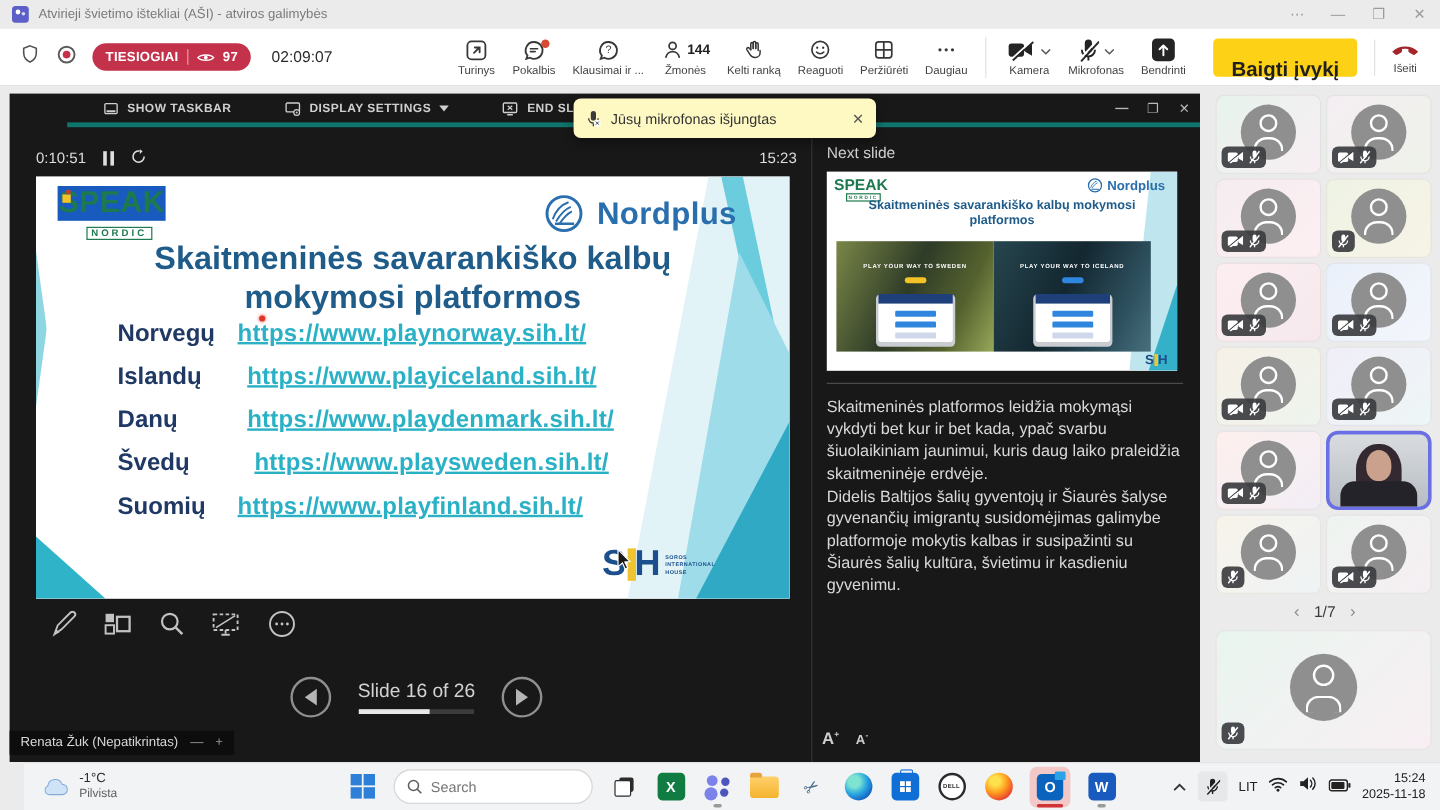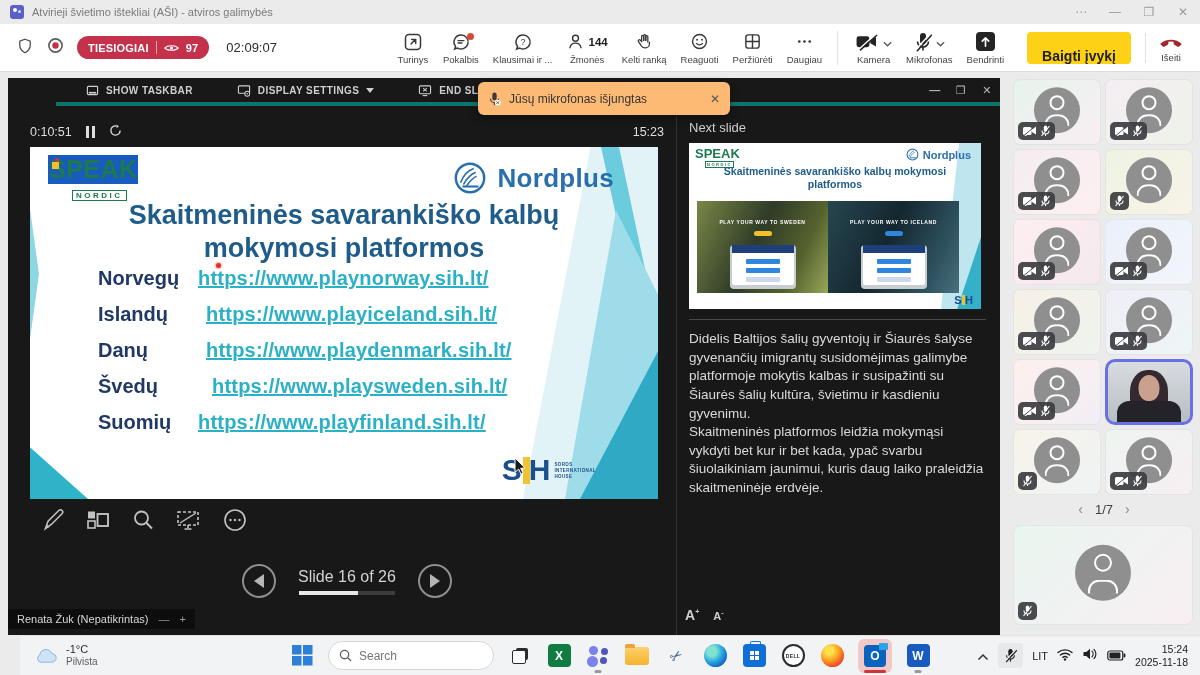--- a/index.html
+++ b/index.html
@@ -22,34 +22,34 @@
   .cb-timer{font-size:13px;color:#2b2b2b;margin-left:4px;}
   .cb-toolbar{display:flex;margin-left:auto;align-items:center;}
   .cb-item{display:flex;flex-direction:column;align-items:center;justify-content:center;padding:0 7px;min-width:46px;color:#424242;cursor:default;position:relative;}
   .cb-item .icr{height:22px;display:flex;align-items:center;gap:3px;color:#383838;}
   .cb-item .lbl{font-size:9.5px;margin-top:1px;color:#424242;white-space:nowrap;}
   .cb-item .cnt{font-size:11.5px;font-weight:bold;color:#1f1f1f;}
   .reddot{position:absolute;top:2px;right:12px;width:7px;height:7px;border-radius:50%;background:#d74b35;}
   .cb-devices{display:flex;align-items:center;margin-left:8px;padding-left:10px;border-left:1px solid #e2e2e2;}
   .chev{color:#555;margin-left:1px;}
   .share-sq{width:19px;height:19px;background:#242424;border-radius:4px;display:flex;align-items:center;justify-content:center;color:#fff;}
-  .btn-end{margin:0 14px 0 16px;background:#fcd116;border:none;border-radius:4px;height:31px;padding:16px 15px;font-size:14px;font-weight:bold;color:#1f1f1f;font-family:inherit;cursor:default;text-align:right;}
+  .btn-end{margin:0 14px 0 16px;background:#fcd116;border:none;border-radius:4px;height:31px;padding:16px 15px;font-size:17px;font-weight:bold;color:#1f1f1f;font-family:inherit;cursor:default;text-align:right;}
   .cb-leave{display:flex;flex-direction:column;align-items:center;border-left:1px solid #e2e2e2;padding:0 16px 0 12px;}
   .cb-leave .lbl{font-size:9.5px;color:#424242;margin-top:1px;}
 
   
   .main{height:563px;display:flex;background:#ebebeb;padding-top:6px;}
   .presenter{width:992px;margin-left:8px;background:#181818;position:relative;display:flex;flex-direction:column;flex:none;}
   .ppt-top{height:28px;display:flex;align-items:center;color:#cfcfcf;font-size:10px;font-weight:bold;letter-spacing:.4px;padding-left:30px;border-bottom:4px solid #0f766e;margin-left:48px;}
   .ppt-top .itm{display:flex;align-items:center;gap:7px;margin-right:44px;cursor:default;white-space:nowrap;}
   .caret-dn{width:0;height:0;border-left:4px solid transparent;border-right:4px solid transparent;border-top:5px solid #cfcfcf;display:inline-block;}
   .ppt-winctl{margin-left:auto;display:flex;color:#b9b9b9;font-size:11px;}
   .ppt-winctl span{width:26px;text-align:center;cursor:default;}
 
-  .toast{position:absolute;left:470px;top:4px;width:252px;height:33px;background:#fdba74;border-radius:6px;box-shadow:0 3px 10px rgba(0,0,0,.4);display:flex;align-items:center;padding:0 10px;z-index:40;}
+  .toast{position:absolute;left:470px;top:4px;width:252px;height:33px;background:#fef9c3;border-radius:6px;box-shadow:0 3px 10px rgba(0,0,0,.4);display:flex;align-items:center;padding:0 10px;z-index:40;}
   .toast .txt{font-size:12px;color:#333;margin-left:8px;}
   .toast .x{margin-left:auto;color:#555;font-size:12px;cursor:default;}
 
   .ppt-body{flex:1;display:flex;min-height:0;}
   .left-col{width:668px;flex:none;position:relative;display:flex;flex-direction:column;padding-left:22px;}
   .timer-row{margin-top:16px;height:20px;display:flex;align-items:center;gap:14px;color:#dedede;font-size:12.5px;width:634px;}
   .pausebars{display:inline-flex;gap:3px;}
   .pausebars i{width:3px;height:12px;background:#dedede;display:block;}
   .clockright{margin-left:auto;}
 
@@ -589,22 +589,22 @@
           <div class="th-sih">
               <span class="s1">S</span>
               <span class="bar"></span>
               <span class="h1">H</span>
             </div>
         </div>
 
         <div class="th-div"></div>
 
         <div class="notes">
+          <p>Skaitmeninės platformos leidžia mokymąsi vykdyti bet kur ir bet kada, ypač svarbu šiuolaikiniam jaunimui, kuris daug laiko praleidžia skaitmeninėje erdvėje.</p>
           <p>Didelis Baltijos šalių gyventojų ir Šiaurės šalyse gyvenančių imigrantų susidomėjimas galimybe platformoje mokytis kalbas ir susipažinti su Šiaurės šalių kultūra, švietimu ir kasdieniu gyvenimu.</p>
-          <p>Skaitmeninės platformos leidžia mokymąsi vykdyti bet kur ir bet kada, ypač svarbu šiuolaikiniam jaunimui, kuris daug laiko praleidžia skaitmeninėje erdvėje.</p>
         </div>
 
         <div class="font-btns">
           <span class="fb-big"><span>A</span><sup>+</sup></span>
           <span class="fb-sm"><span>A</span><sup>-</sup></span>
         </div>
       </div>
     </div>
   </div>
 

